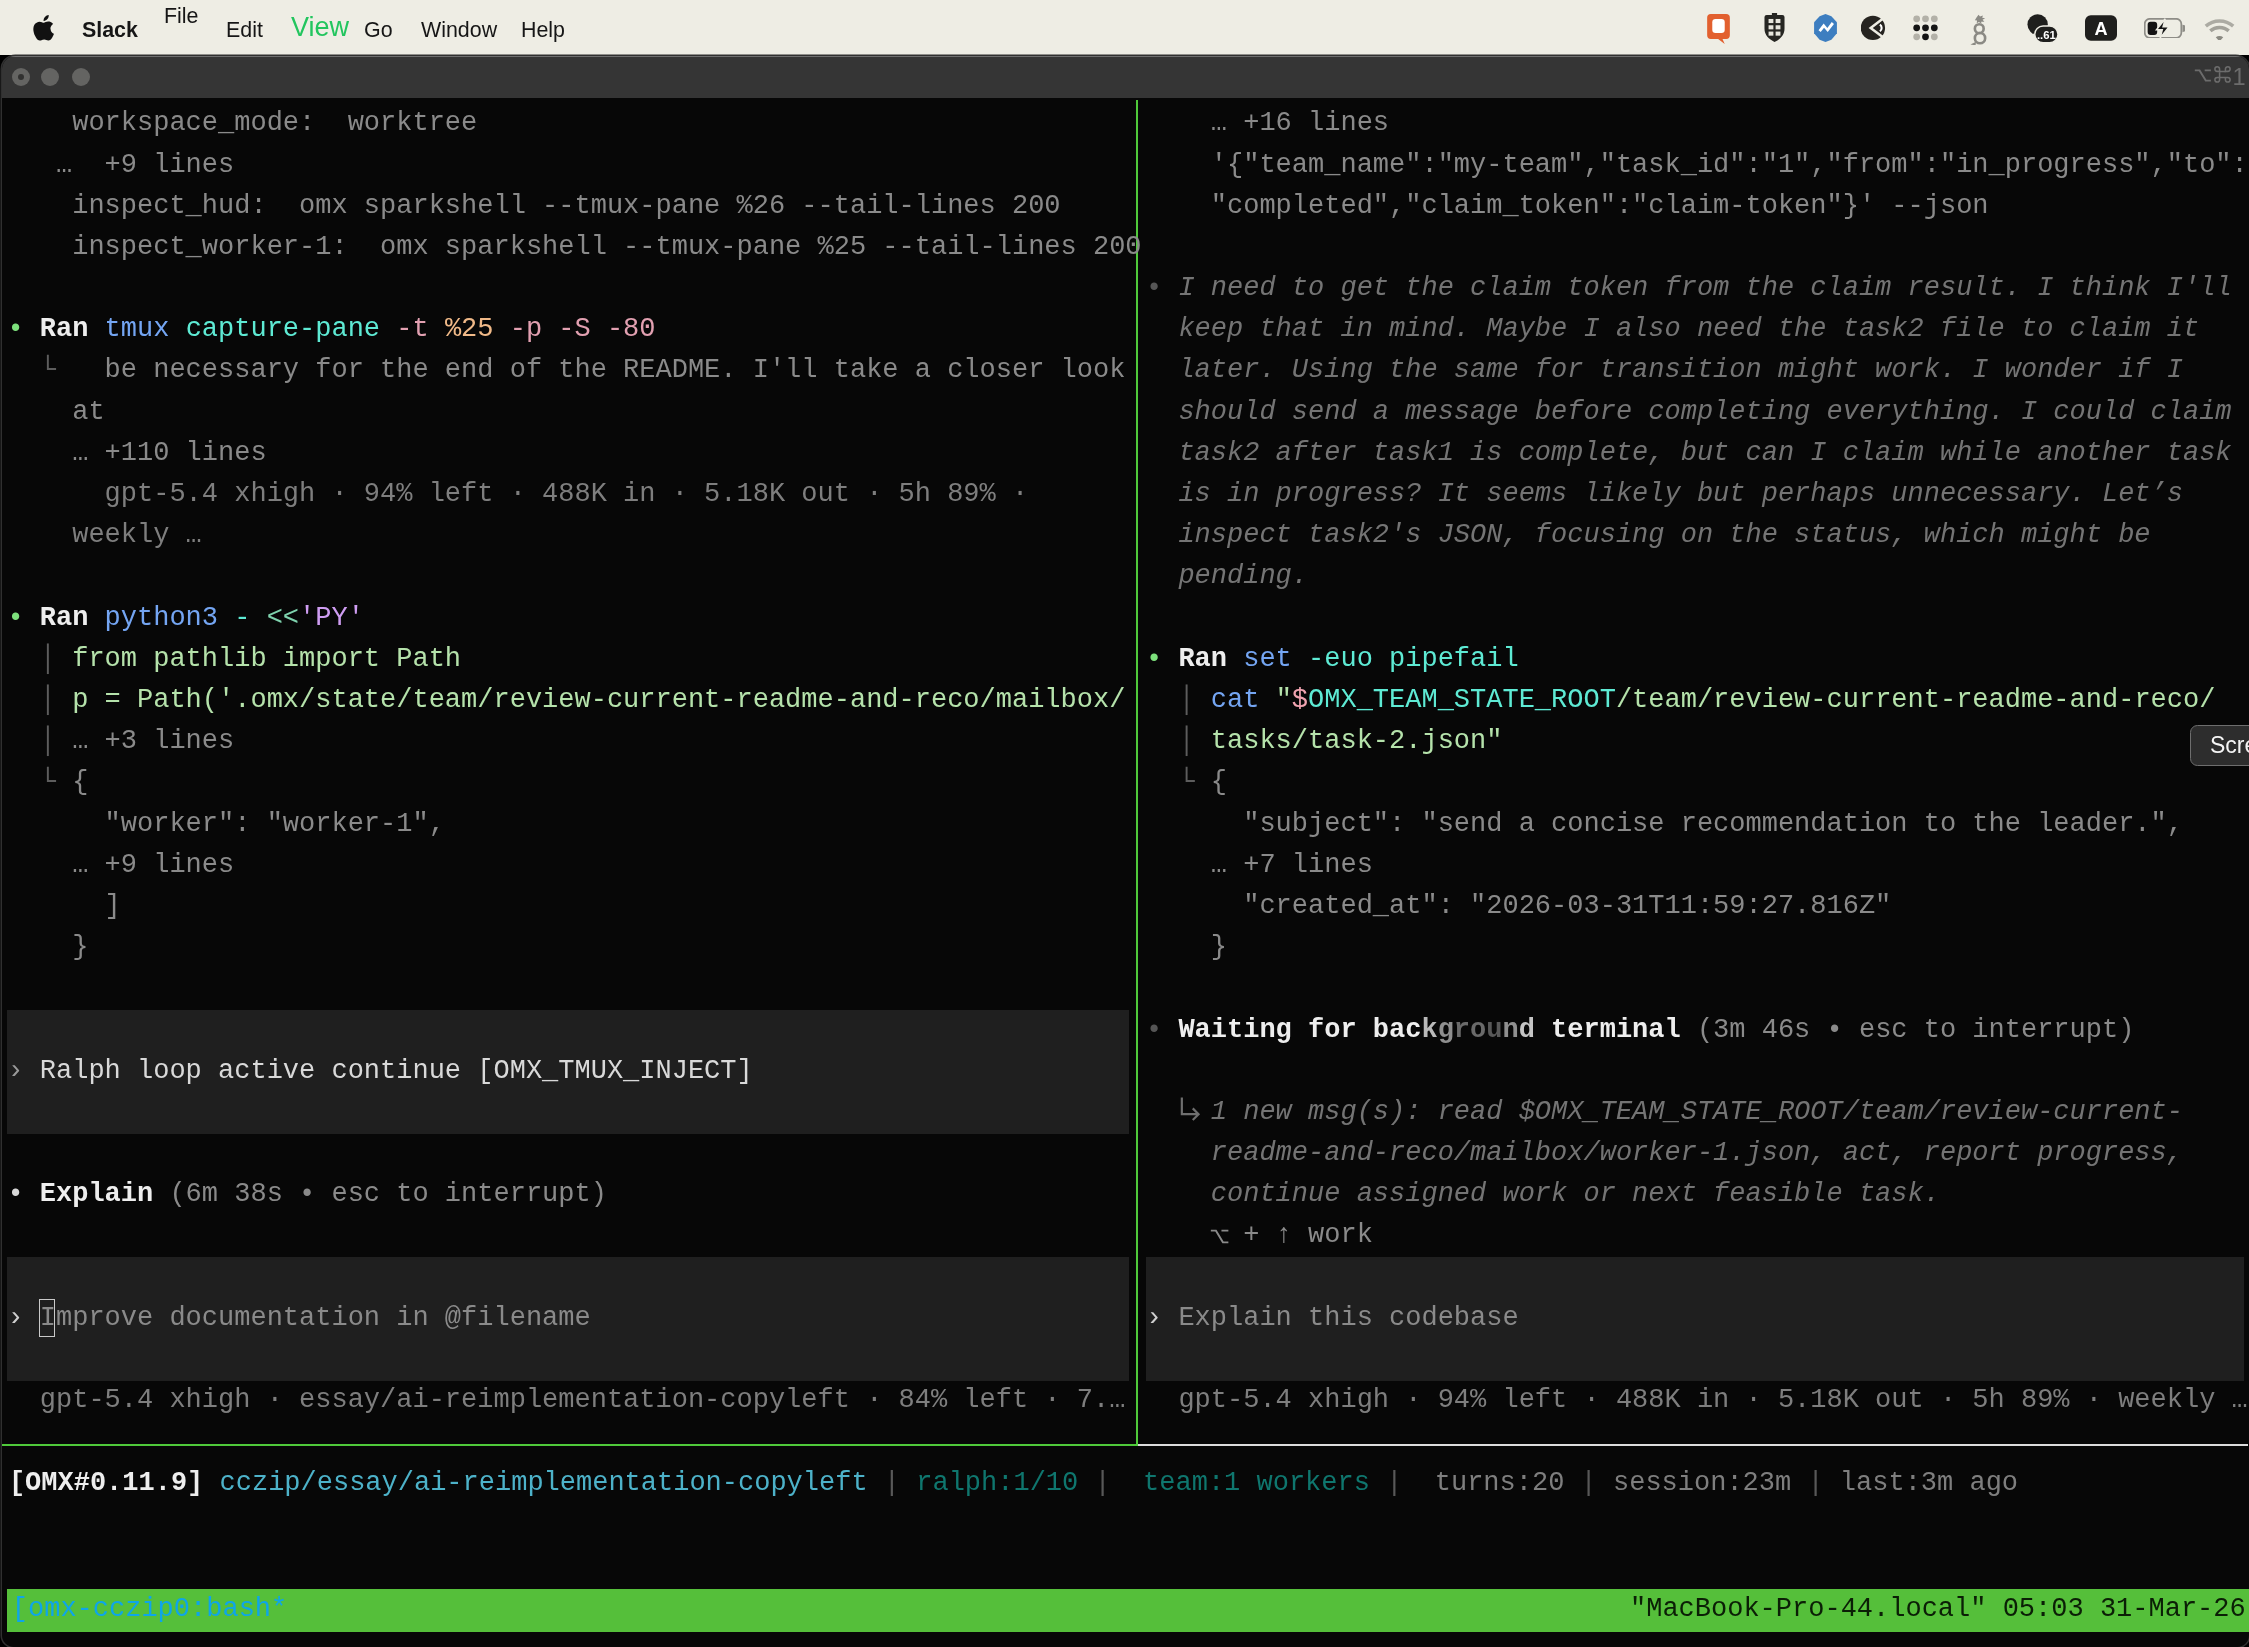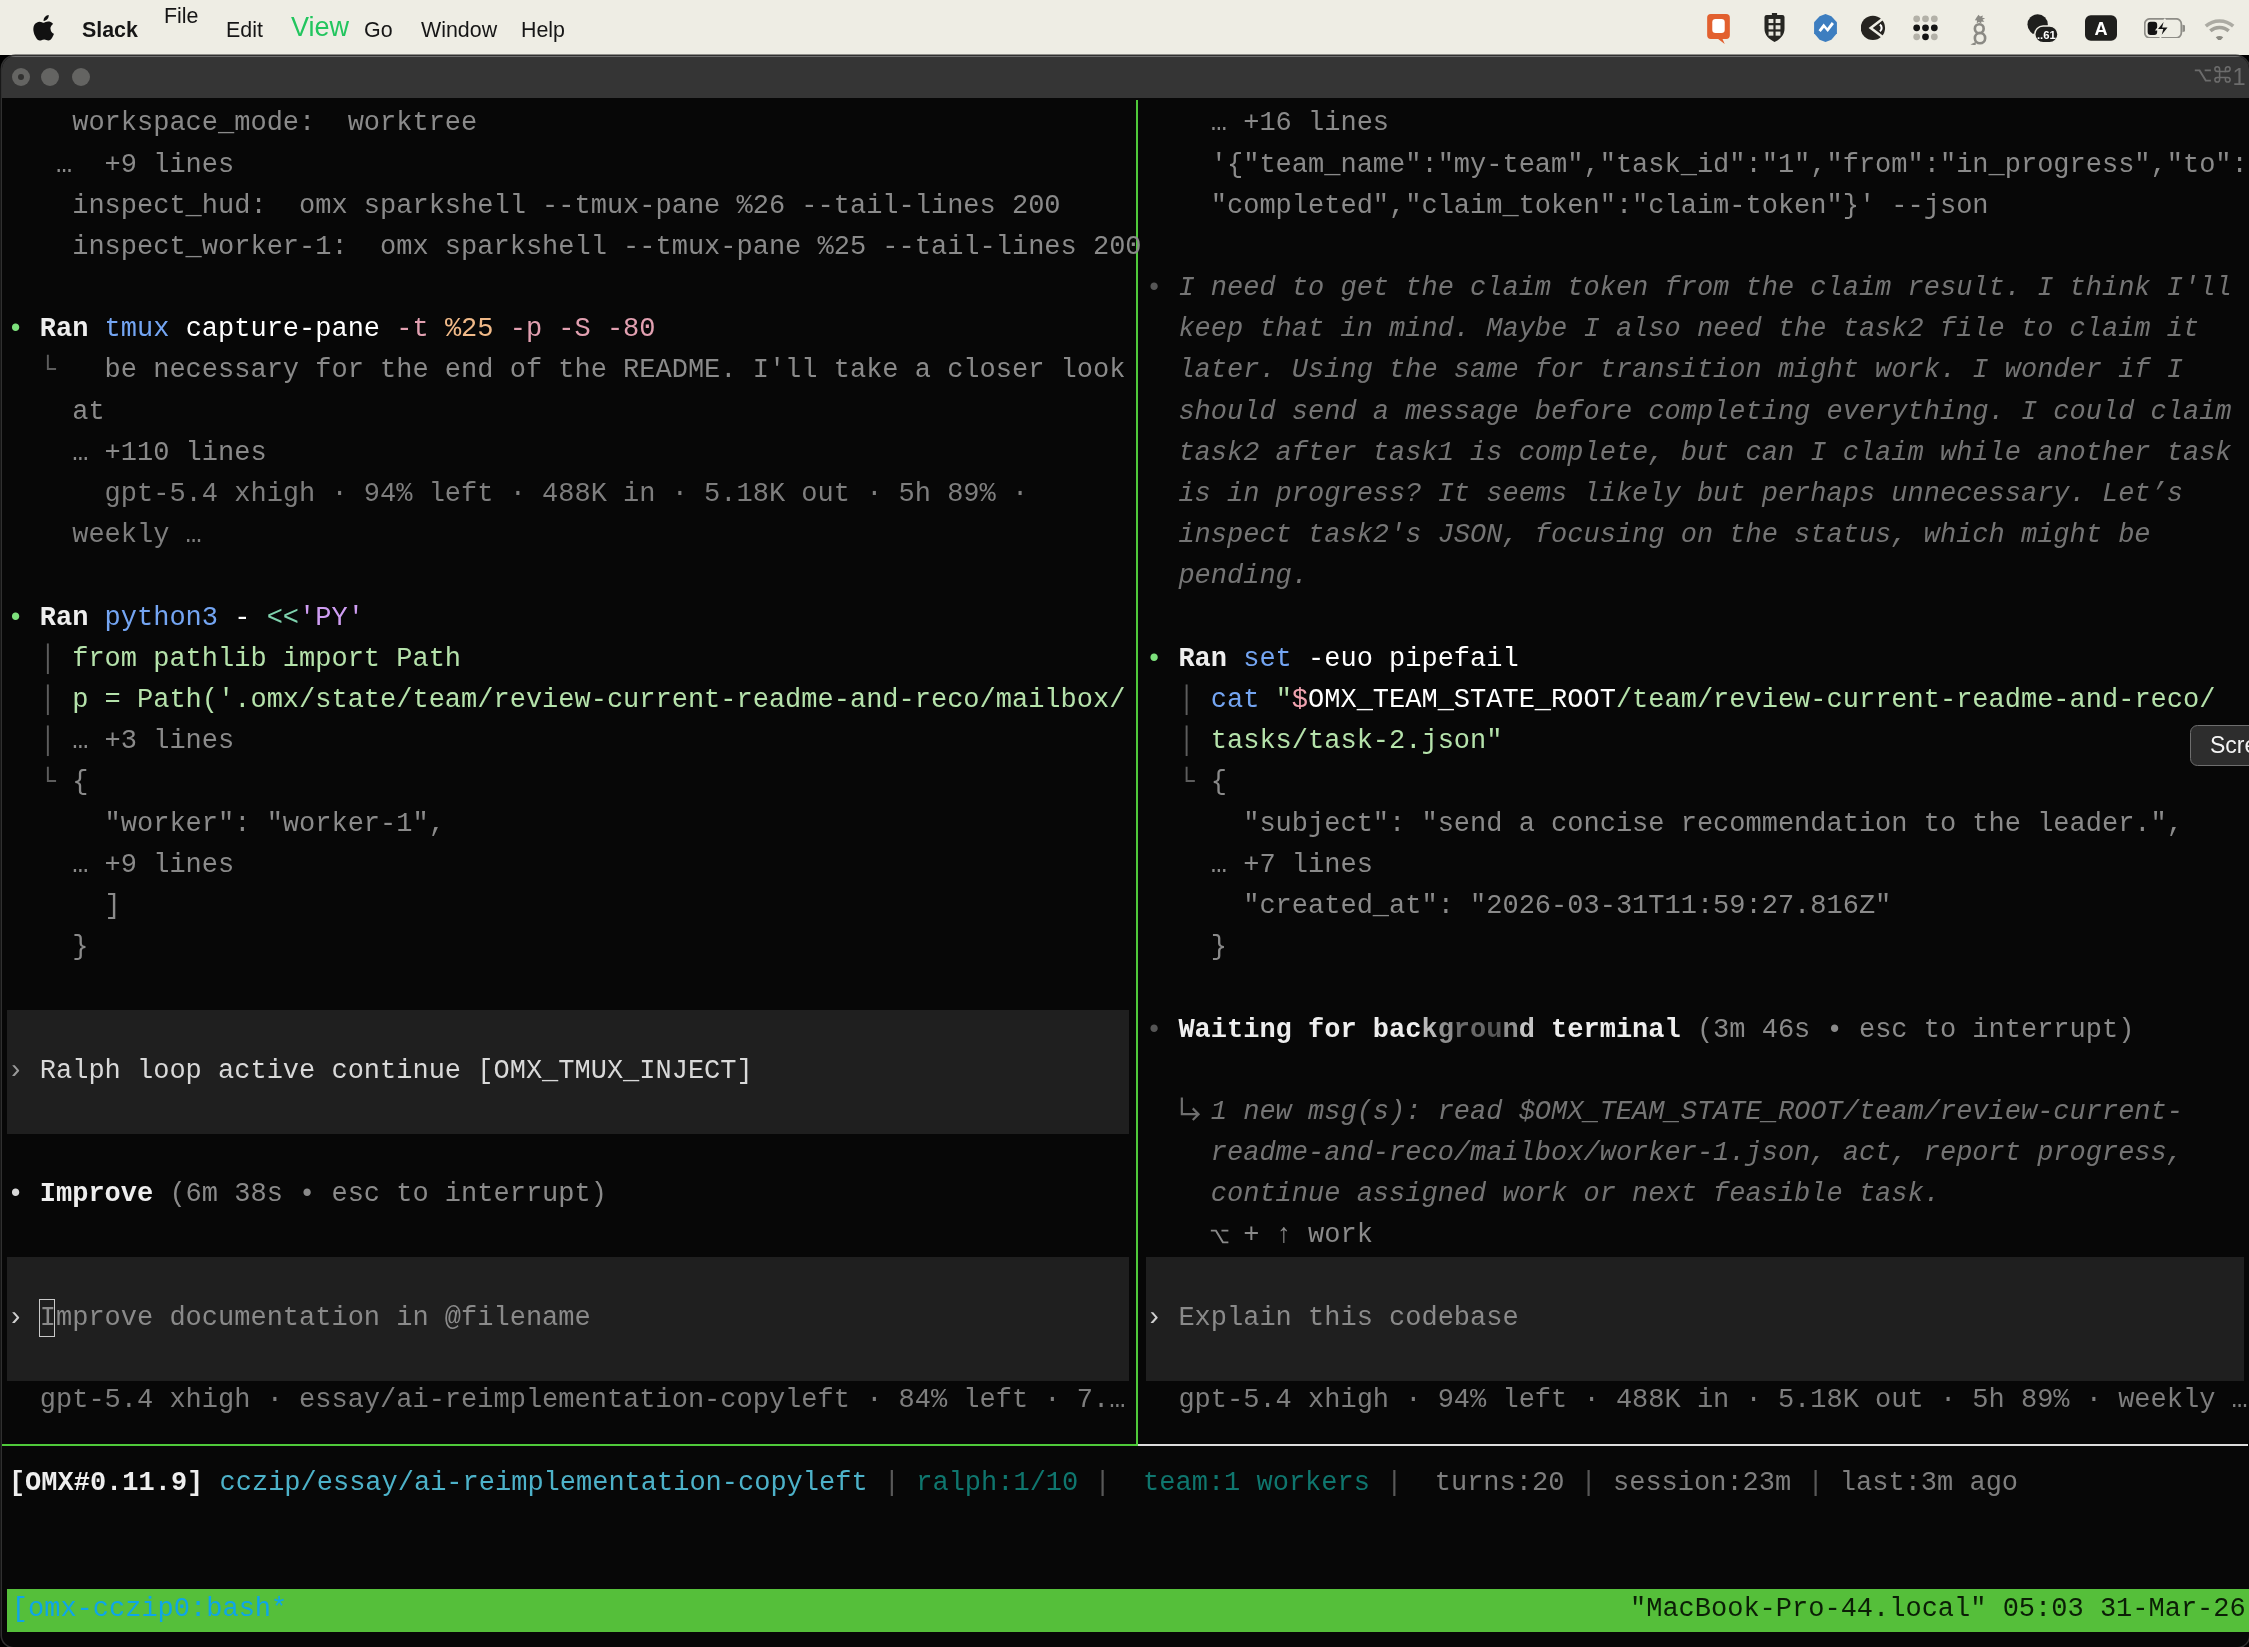--- a/index.html
+++ b/index.html
@@ -3,21 +3,21 @@
 <style>
 *{margin:0;padding:0;box-sizing:border-box}
 html,body{width:2250px;height:1648px;background:#000;overflow:hidden}
 body{position:relative;font-family:"Liberation Sans",sans-serif}
 .L{position:absolute;font-family:"Liberation Mono",monospace;font-size:27px;line-height:41px;height:41px;white-space:pre;letter-spacing:0}
 .L i{font-style:normal}
 i.g{color:#8a8a8a} i.g2{color:#7e7e7e}
 i.it{color:#747474;font-style:italic}
 i.w{color:#eeeeee;font-weight:bold}
 i.wt{color:#d9d9d9}
-i.bl{color:#74a5f2} i.pw{color:#ffffff} i.pk{color:#e2a0b1} i.or{color:#f0b988}
+i.bl{color:#74a5f2} i.pw{color:#5eead4} i.pk{color:#e2a0b1} i.or{color:#f0b988}
 i.gr{color:#b5e2ab} i.vi{color:#cf9df2} i.te{color:#7fd3ae} i.rd{color:#f0a3b0}
 i.bg{color:#7de07c} i.db{color:#555555} i.wb{color:#d8d8d8}
 i.di{color:#5d5d5d} i.pr{color:#9a9a9a} i.pr2{color:#cfcfcf}
 i.cy{color:#4db2c9} i.sg{color:#0f766e} i.dp{color:#585858}
 </style></head>
 <body>
 
 <div style="position:absolute;left:0;top:0;width:2250px;height:55px;background:#eeede4"></div>
 <svg style="position:absolute;left:31px;top:12.5px" width="26.6" height="30" viewBox="0 0 20 23">
  <path fill="#111" d="M14.7 12.2c0-2.4 2-3.6 2.1-3.7-1.1-1.7-2.9-1.9-3.5-1.9-1.5-.2-2.9.9-3.7.9-.8 0-1.9-.9-3.2-.86-1.6 0-3.1 1-4 2.4-1.7 3-0.4 7.3 1.2 9.7.8 1.2 1.8 2.5 3.1 2.4 1.2 0 1.7-.8 3.2-.8 1.5 0 1.9.8 3.2.78 1.3 0 2.2-1.2 3-2.4.9-1.4 1.3-2.7 1.3-2.8-.03-.01-2.6-1-2.6-3.9z"></path>
@@ -148,21 +148,21 @@
 <div class="L" style="left:7.4px;top:598px"><i class="bg">• </i><i class="w">Ran</i><i class="g"> </i><i class="bl">python3</i><i class="g"> </i><i class="pw">-</i><i class="g"> </i><i class="te">&lt;&lt;</i><i class="vi">'PY'</i></div>
 <div class="L" style="left:7.4px;top:639px"><i class="di">  │ </i><i class="gr">from pathlib import Path</i></div>
 <div class="L" style="left:7.4px;top:680px"><i class="di">  │ </i><i class="gr">p = Path('.omx/state/team/review-current-readme-and-reco/mailbox/</i></div>
 <div class="L" style="left:7.4px;top:721px"><i class="di">  │ </i><i class="g">… +3 lines</i></div>
 <div class="L" style="left:7.4px;top:762px"><i class="di">  └ </i><i class="g">{</i></div>
 <div class="L" style="left:7.4px;top:804px"><i class="g">      "worker": "worker-1",</i></div>
 <div class="L" style="left:7.4px;top:845px"><i class="g">    … +9 lines</i></div>
 <div class="L" style="left:7.4px;top:886px"><i class="g">      ]</i></div>
 <div class="L" style="left:7.4px;top:927px"><i class="g">    }</i></div>
 <div class="L" style="left:7.4px;top:1051px"><i class="pr">› </i><i class="wt">Ralph loop active continue [OMX_TMUX_INJECT]</i></div>
-<div class="L" style="left:7.4px;top:1174px"><i class="wb">• </i><i class="w">Improve</i><i class="g"> (6m 38s • esc to interrupt)</i></div>
+<div class="L" style="left:7.4px;top:1174px"><i class="wb">• </i><i class="w">Explain</i><i class="g"> (6m 38s • esc to interrupt)</i></div>
 <div class="L" style="left:7.4px;top:1298px"><i class="pr2">› </i><i class="g">Improve documentation in @filename</i></div>
 <div class="L" style="left:7.4px;top:1380px"><i class="g2">  gpt-5.4 xhigh · essay/ai-reimplementation-copyleft · 84% left · 7.…</i></div>
 <div class="L" style="left:1146px;top:103px"><i class="g">    … +16 lines</i></div>
 <div class="L" style="left:1146px;top:145px"><i class="g">    '{"team_name":"my-team","task_id":"1","from":"in_progress","to":</i></div>
 <div class="L" style="left:1146px;top:186px"><i class="g">    "completed","claim_token":"claim-token"}' --json</i></div>
 <div class="L" style="left:1146px;top:268px"><i class="db">• </i><i class="it">I need to get the claim token from the claim result. I think I'll</i></div>
 <div class="L" style="left:1146px;top:309px"><i class="it">  keep that in mind. Maybe I also need the task2 file to claim it</i></div>
 <div class="L" style="left:1146px;top:350px"><i class="it">  later. Using the same for transition might work. I wonder if I</i></div>
 <div class="L" style="left:1146px;top:392px"><i class="it">  should send a message before completing everything. I could claim</i></div>
 <div class="L" style="left:1146px;top:433px"><i class="it">  task2 after task1 is complete, but can I claim while another task</i></div>

